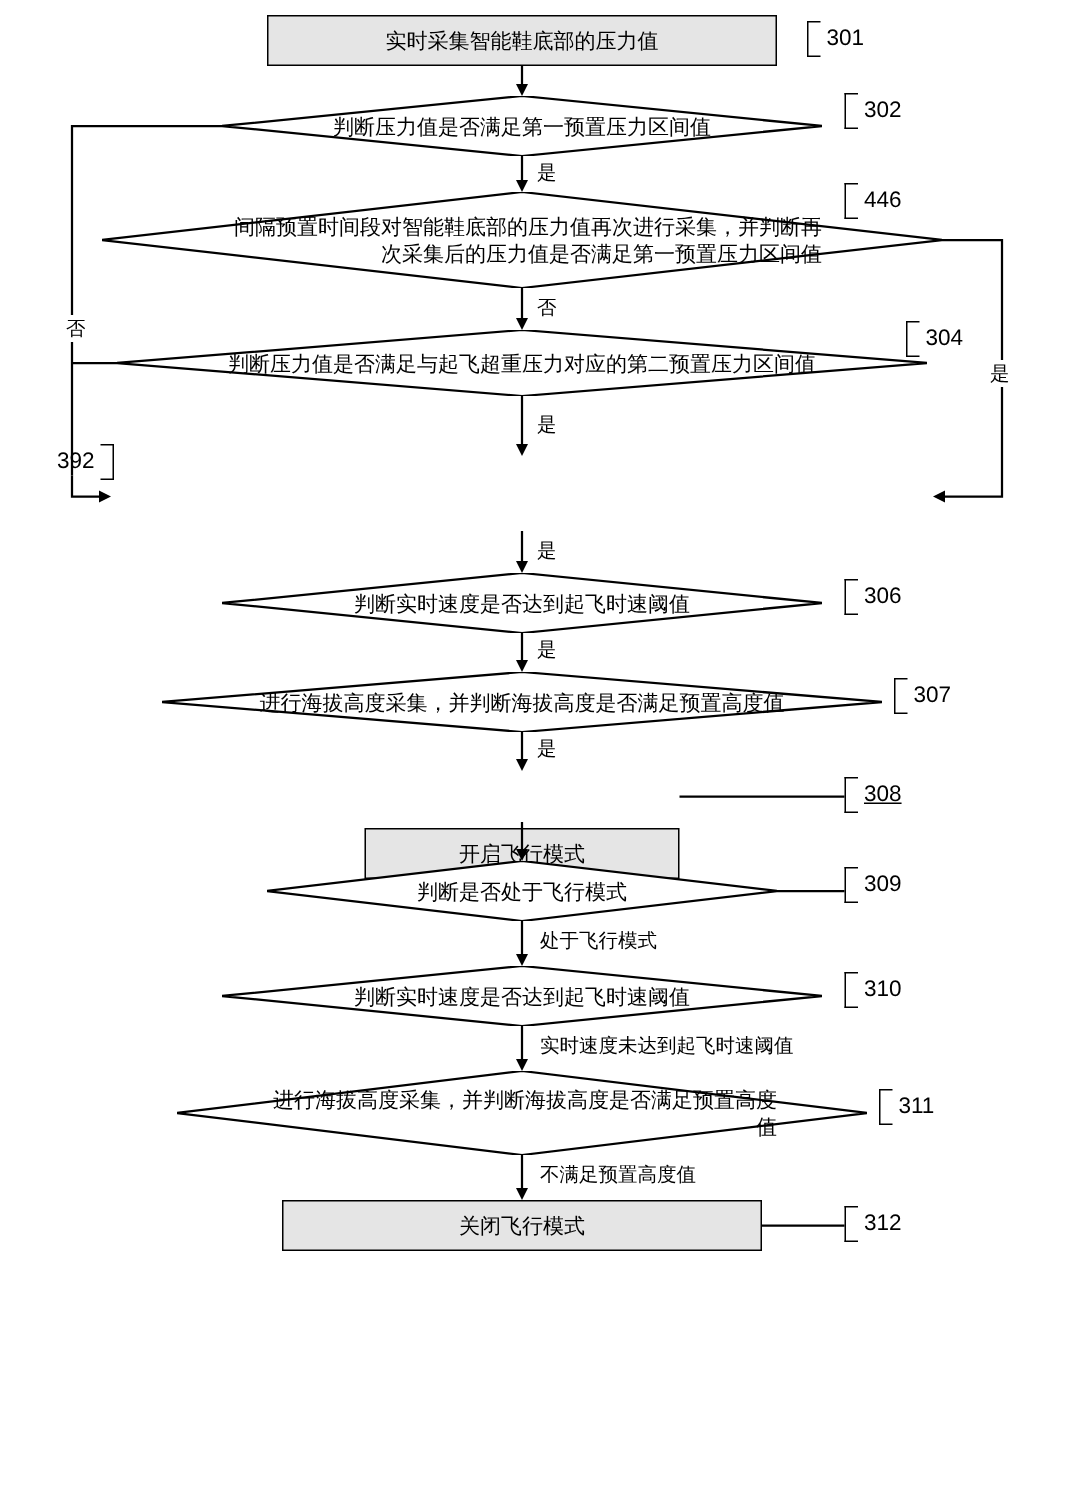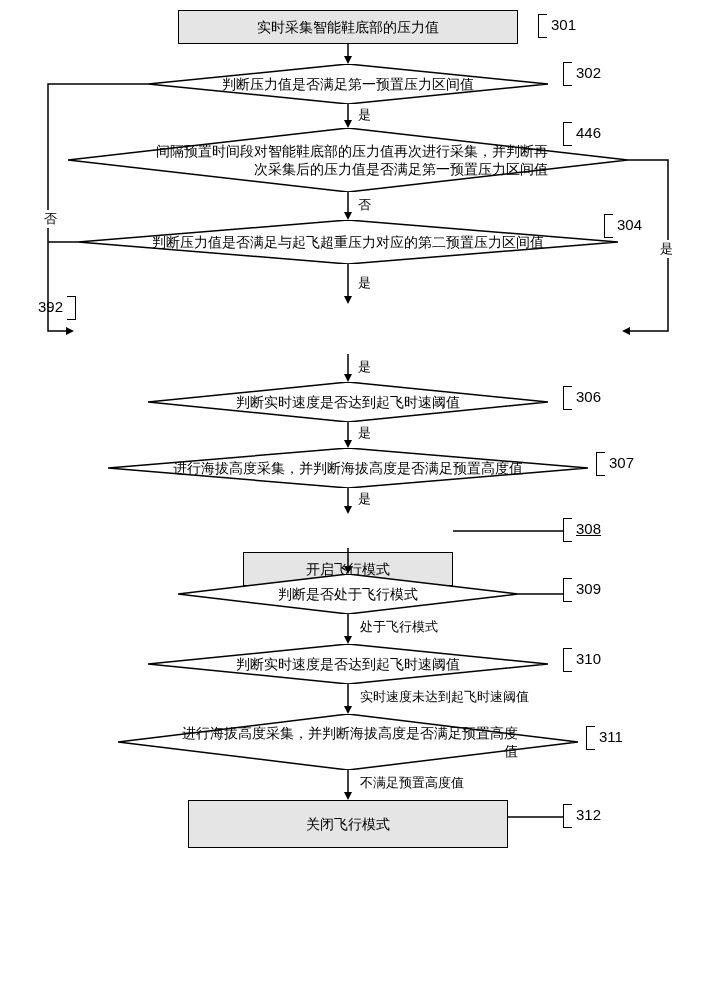--- a/index.html
+++ b/index.html
@@ -255,21 +255,21 @@
   <div class="ref" style="left:568px; top:716px;">
     <span class="bracket"></span><span>311</span>
   </div>
 
   <svg class="connector" style="left:328px; top:760px; width:4px; height:30px;">
     <line x1="2" y1="0" x2="2" y2="24" stroke="#000" stroke-width="1.5"></line>
     <polygon points="2,30 -2,22 6,22" fill="#000"></polygon>
   </svg>
   <div class="label" style="left:340px; top:764px;">不满足预置高度值</div>
 
-  <div class="node rect" style="left:170px; top:790px; width:320px; height:48px;">
+  <div class="node rect" style="left:170px; top:790px; width:320px; height:34px;">
     <span>关闭飞行模式</span>
   </div>
   <div class="ref" style="left:545px; top:794px;">
     <span class="bracket"></span><span>312</span>
   </div>
   <svg class="connector" style="left:490px; top:806px; width:55px; height:2px;">
     <line x1="0" y1="1" x2="55" y2="1" stroke="#000" stroke-width="1.5"></line>
   </svg>
 
   <div style="height:840px;"></div>

